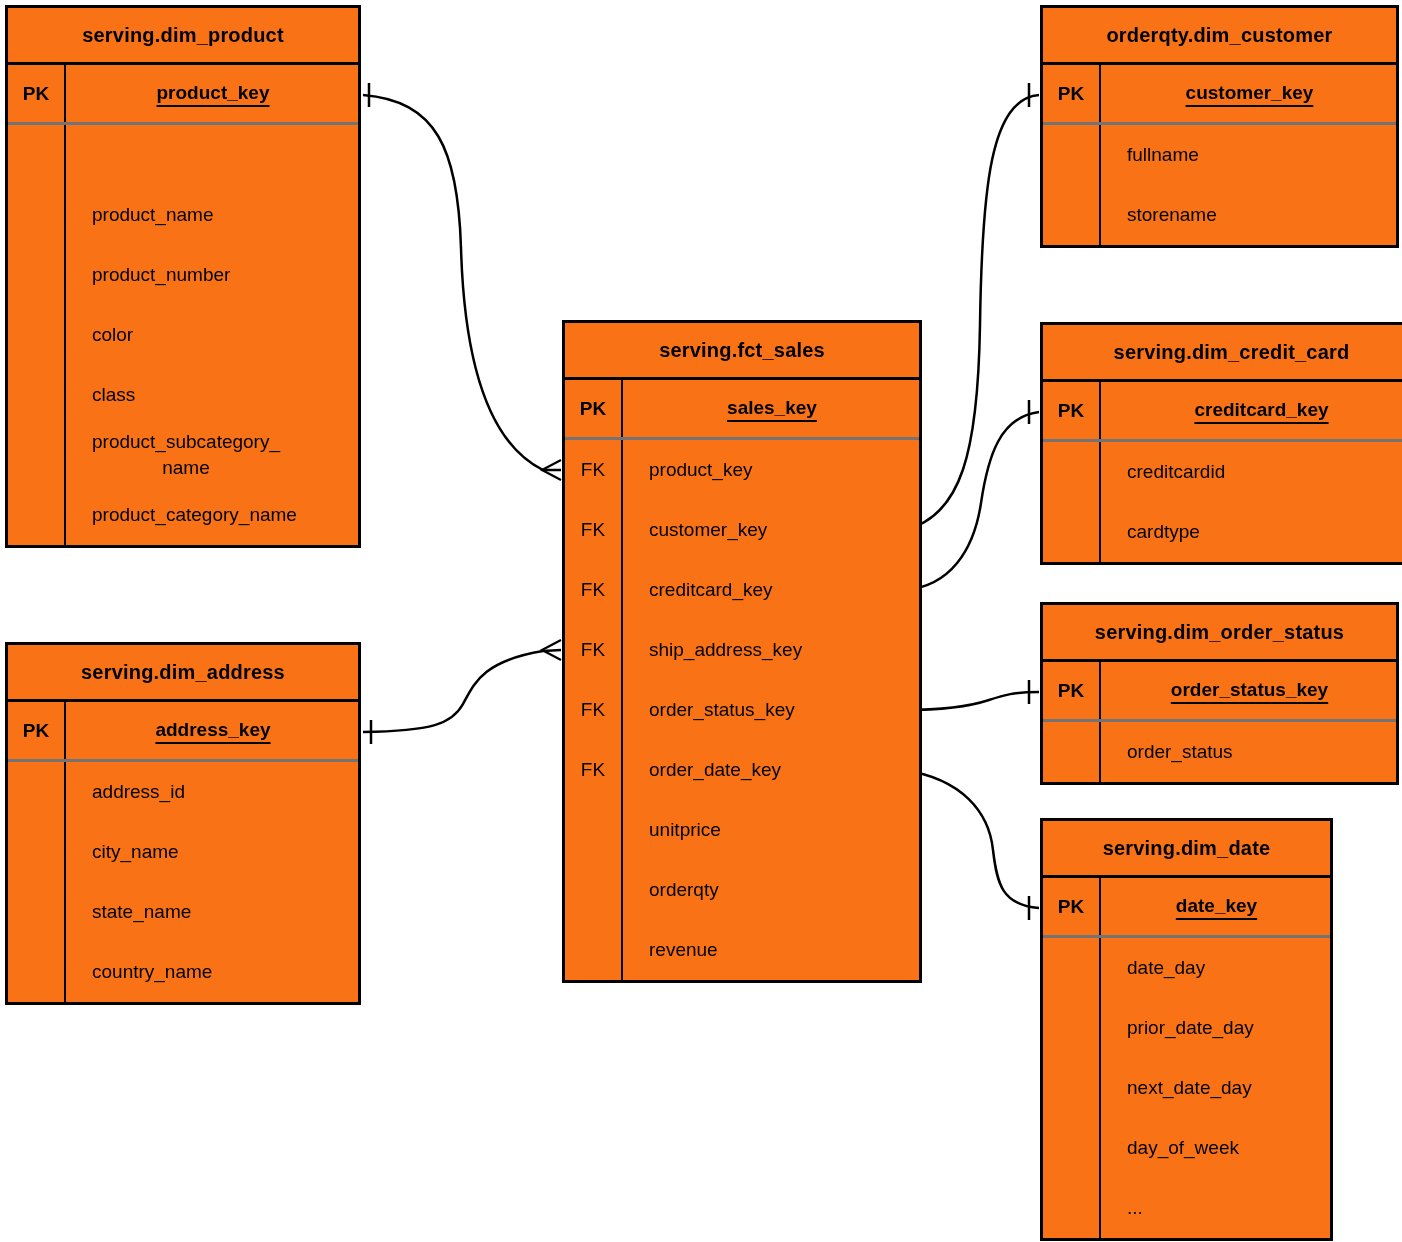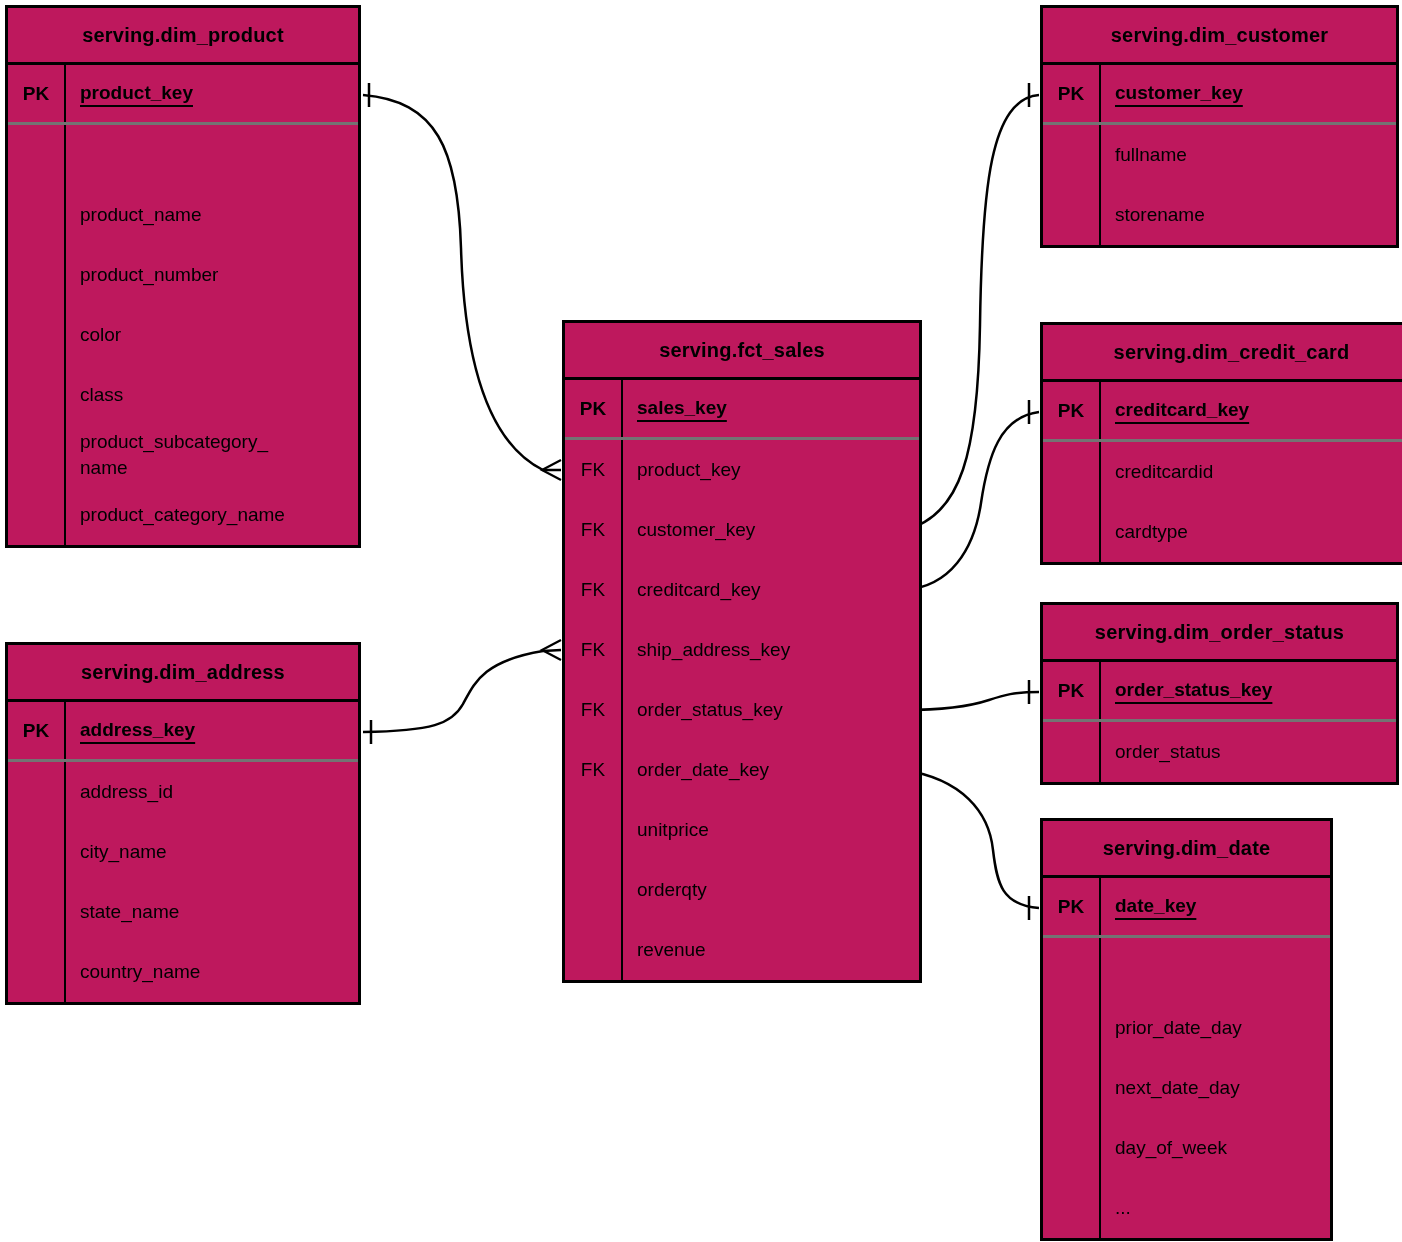--- a/index.html
+++ b/index.html
@@ -9,22 +9,23 @@
     position: relative; overflow: hidden;
     font-family: "Liberation Sans", sans-serif;
     color: #000000;
   }
   .stage { position: absolute; inset: 0; width: 1402px; height: 1242px; }
   svg.wires { position: absolute; left: 0; top: 0; pointer-events: none; }
 
   
   .tbl {
     position: absolute;
-    background: #be185d;
+    background: #f97316;
     border: 3px solid #000000;
+    text-align: center;
   }
   .t-title {
     height: 57px;
     border-bottom: 3px solid #000000;
     display: flex; align-items: center; justify-content: center;
     font-weight: bold; font-size: 20px;
     letter-spacing: 0.2px;
   }
   .t-row { display: flex; height: 60px; }
   .t-pkrow { border-bottom: 3px solid #737373; }
@@ -34,20 +35,21 @@
     display: flex; align-items: center; justify-content: center;
     font-size: 19px;
   }
   .t-pkrow .t-key { font-weight: bold; }
   .t-field {
     flex: 1;
     display: flex; align-items: center;
     padding-left: 14px; padding-right: 24px;
     font-size: 19px; line-height: 26px;
     white-space: pre-line;
+    margin-left: 12px;
   }
   .t-pkfield {
     display: block;
     line-height: 55px; white-space: nowrap;
     font-weight: bold;
     text-decoration: underline;
     text-decoration-thickness: 2px;
     text-underline-offset: 6px;
   }
 
@@ -211,21 +213,21 @@
         <div class="t-field">orderqty</div>
       </div>
         <div class="t-row">
         <div class="t-key"></div>
         <div class="t-field">revenue</div>
       </div>
       </div>
   </div>
 
   <div class="tbl" id="tbl-dim-customer">
-    <div class="t-title">serving.dim_customer</div>
+    <div class="t-title">orderqty.dim_customer</div>
     <div class="t-row t-pkrow">
       <div class="t-key">PK</div>
       <div class="t-field t-pkfield">customer_key</div>
     </div>
     <div>
 
     <div class="t-row">
         <div class="t-key"></div>
         <div class="t-field">fullname</div>
       </div>
@@ -273,20 +275,21 @@
   <div class="tbl" id="tbl-dim-date">
     <div class="t-title">serving.dim_date</div>
     <div class="t-row t-pkrow">
       <div class="t-key">PK</div>
       <div class="t-field t-pkfield">date_key</div>
     </div>
     <div>
 
     <div class="t-row">
         <div class="t-key"></div>
+        <div class="t-field">date_day</div>
       </div>
         <div class="t-row">
         <div class="t-key"></div>
         <div class="t-field">prior_date_day</div>
       </div>
         <div class="t-row">
         <div class="t-key"></div>
         <div class="t-field">next_date_day</div>
       </div>
         <div class="t-row">

